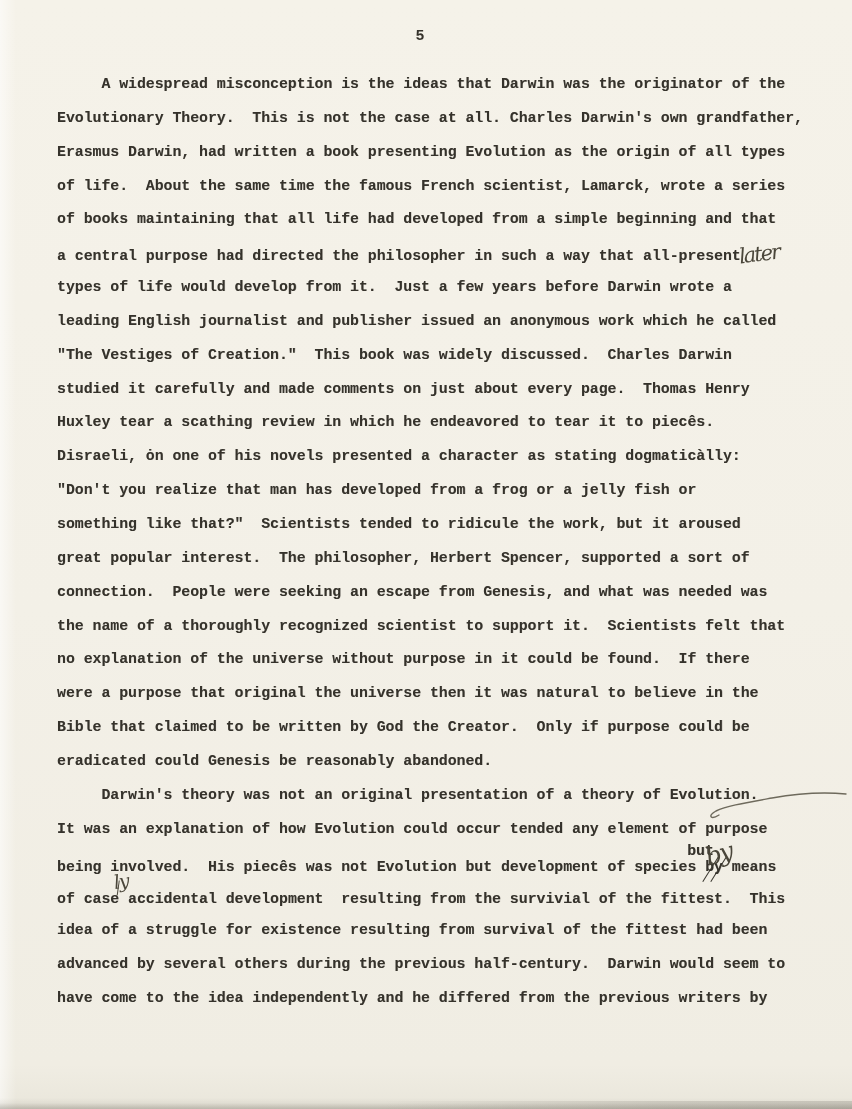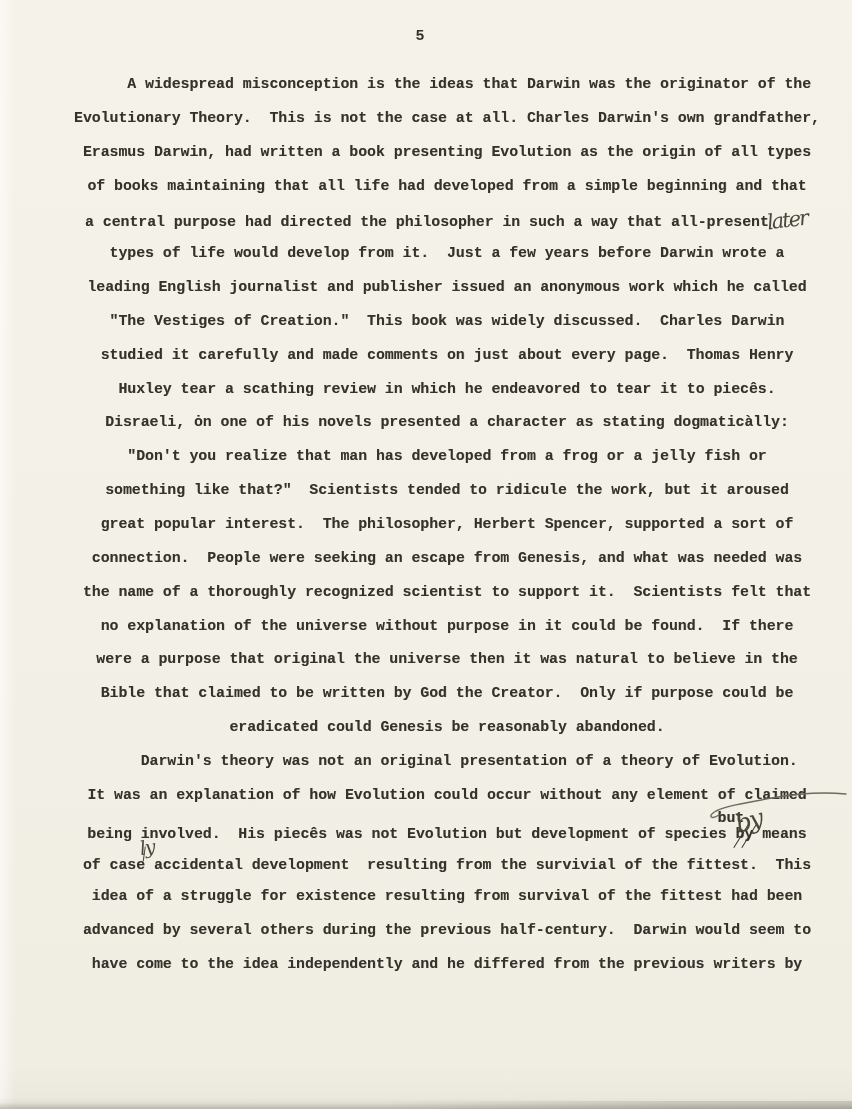--- a/index.html
+++ b/index.html
@@ -29,21 +29,21 @@
   }
   .page-number{
     position:absolute;left:400px;top:28px;width:40px;
     text-align:center;font-size:15px;
   }
   .page-text{
     position:absolute;left:57px;top:68px;width:780px;
     font-size:14.8px;line-height:33.857px;
     text-shadow:0.3px 0.3px 0 rgba(42,40,34,0.35);
   }
-  .line{white-space:pre;height:33.857px;position:relative;text-align:center;}
+  .line{white-space:pre;height:33.857px;position:relative;}
   .seg{display:inline;}
   
   .hand,.hand-overlay,.hand-above{
     font-family:"DejaVu Serif",serif;font-style:italic;font-weight:500;
     color:#4a463a;text-shadow:none;
   }
   .hand{
     display:inline-block;font-size:21px;letter-spacing:-2px;
     transform:translate(-2px,1px) rotate(-7deg);
   }
@@ -83,39 +83,40 @@
 
 <div class="sheet">
   <div class="left-edge"></div>
 
   <div class="page-number">5</div>
 
   <div class="page-text">
       <div class="line"><span class="seg">     A widespread misconception is the ideas that Darwin was the originator of the</span></div>
       <div class="line"><span class="seg">Evolutionary Theory.  This is not the case at all. Charles Darwin's own grandfather,</span></div>
       <div class="line"><span class="seg">Erasmus Darwin, had written a book presenting Evolution as the origin of all types</span></div>
+      <div class="line"><span class="seg">of life.  About the same time the famous French scientist, Lamarck, wrote a series</span></div>
       <div class="line"><span class="seg">of books maintaining that all life had developed from a simple beginning and that</span></div>
       <div class="line"><span class="seg">a central purpose had directed the philosopher in such a way that all-present</span><span class="seg hand">later</span></div>
       <div class="line"><span class="seg">types of life would develop from it.  Just a few years before Darwin wrote a</span></div>
       <div class="line"><span class="seg">leading English journalist and publisher issued an anonymous work which he called</span></div>
       <div class="line"><span class="seg">"The Vestiges of Creation."  This book was widely discussed.  Charles Darwin</span></div>
       <div class="line"><span class="seg">studied it carefully and made comments on just about every page.  Thomas Henry</span></div>
       <div class="line"><span class="seg">Huxley tear a scathing review in which he endeavored to tear it to piecês.</span></div>
       <div class="line"><span class="seg">Disraeli, ȯn one of his novels presented a character as stating dogmaticàlly:</span></div>
       <div class="line"><span class="seg">"Don't you realize that man has developed from a frog or a jelly fish or</span></div>
       <div class="line"><span class="seg">something like that?"  Scientists tended to ridicule the work, but it aroused</span></div>
       <div class="line"><span class="seg">great popular interest.  The philosopher, Herbert Spencer, supported a sort of</span></div>
       <div class="line"><span class="seg">connection.  People were seeking an escape from Genesis, and what was needed was</span></div>
       <div class="line"><span class="seg">the name of a thoroughly recognized scientist to support it.  Scientists felt that</span></div>
       <div class="line"><span class="seg">no explanation of the universe without purpose in it could be found.  If there</span></div>
       <div class="line"><span class="seg">were a purpose that original the universe then it was natural to believe in the</span></div>
       <div class="line"><span class="seg">Bible that claimed to be written by God the Creator.  Only if purpose could be</span></div>
       <div class="line"><span class="seg">eradicated could Genesis be reasonably abandoned.</span></div>
       <div class="line"><span class="seg">     Darwin's theory was not an original presentation of a theory of Evolution.</span></div>
-      <div class="line"><span class="seg">It was an explanation of how Evolution could occur without any element of claimed</span></div>
+      <div class="line"><span class="seg">It was an explanation of how Evolution could occur tended any element of purpose</span></div>
       <div class="line"><span class="seg">being involved.  His piecês was not Evolution but development of species </span><span class="seg above-typed">but</span><span class="seg strike">by</span><span class="seg hand-overlay">by</span><span class="seg"> means</span></div>
       <div class="line"><span class="seg">of case</span><span class="seg hand-above">ly</span><span class="seg"> accidental development  resulting from the survivial of the fittest.  This</span></div>
       <div class="line"><span class="seg">idea of a struggle for existence resulting from survival of the fittest had been</span></div>
       <div class="line"><span class="seg">advanced by several others during the previous half-century.  Darwin would seem to</span></div>
       <div class="line"><span class="seg">have come to the idea independently and he differed from the previous writers by</span></div>
     </div>
 
   <svg class="flourish" width="150" height="40" viewBox="0 0 150 40">
     <path d="M 17 31 c -8 5 -12 1 -3 -4 c 10 -5 28 -8 56 -13 c 28 -5 54 -6 74 -4" fill="none" stroke="#6e6a5c" stroke-width="1.4" stroke-linecap="round"></path>
   </svg>

